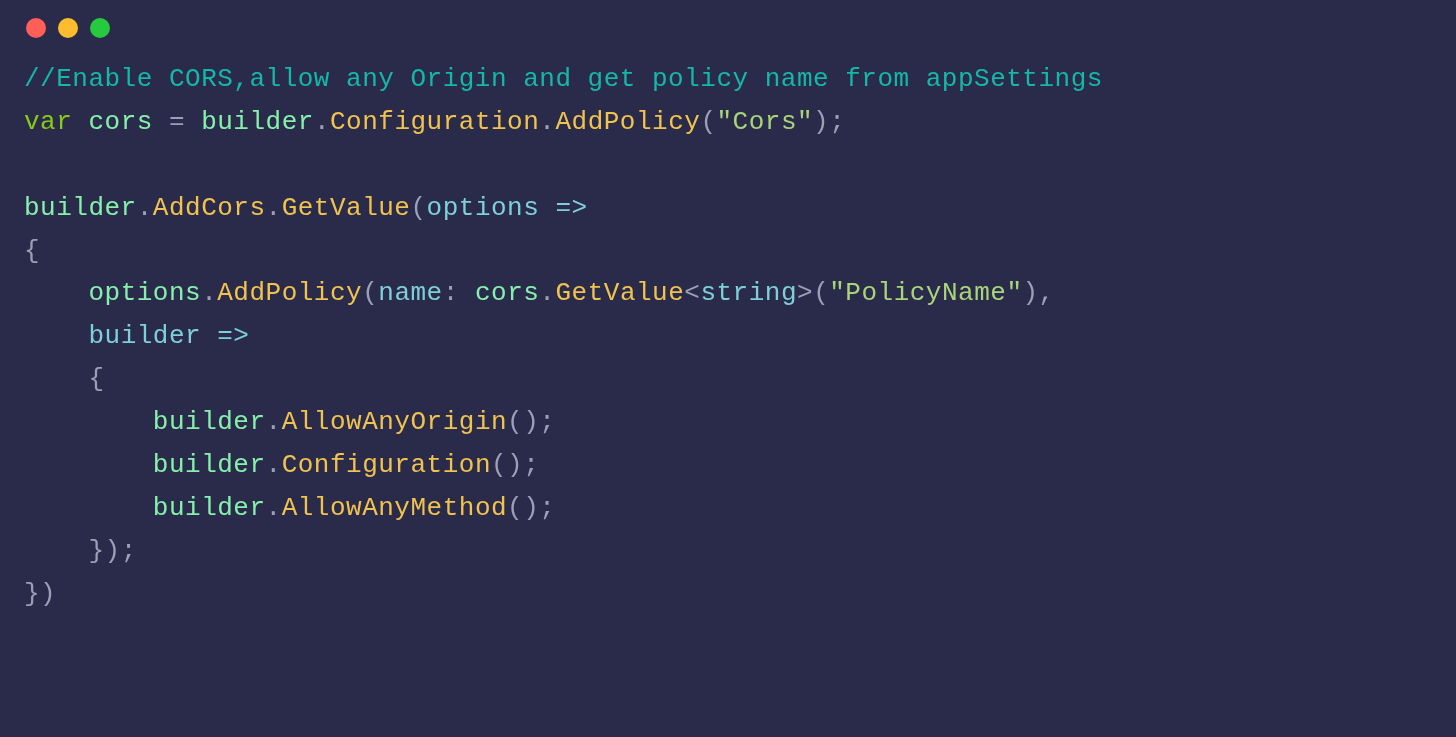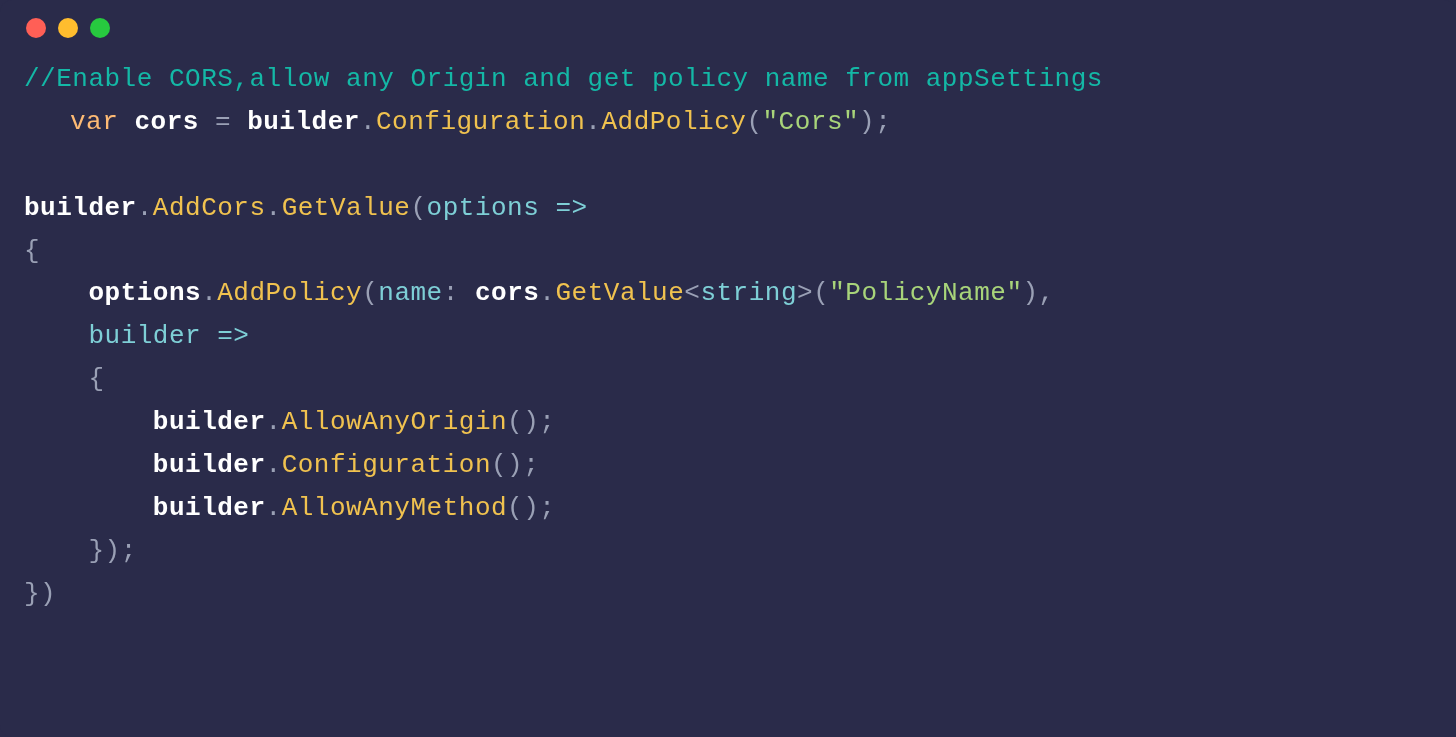--- a/index.html
+++ b/index.html
@@ -34,22 +34,22 @@
   .dot.green { background: #27c93f; }
   .code {
     padding-left: 24px;
     padding-right: 24px;
     line-height: 1.65;
     white-space: pre;
     color: #e8e6e3;
     letter-spacing: 0.5px;
   }
   .c-comment { color: #14b8a6; }
-  .c-keyword { color: #fdba74; margin-left: 46px; }
-  .c-ident { color: #ffffff; font-weight: bold; }
+  .c-keyword { color: #84cc16; }
+  .c-ident { color: #86efac; }
   .c-punct { color: #9aa0b5; }
   .c-method { color: #f0c24f; margin-top: 8px; }
   .c-param { color: #7ecfd6; }
   .c-arrow { color: #7ecfd6; }
   .c-string { color: #a8d47a; }
   .c-type { color: #7ecfd6; font-family: Liberation Mono, monospace; }
   .c-generic { color: #9aa0b5; }
 </style>
 </head>
 <body>

